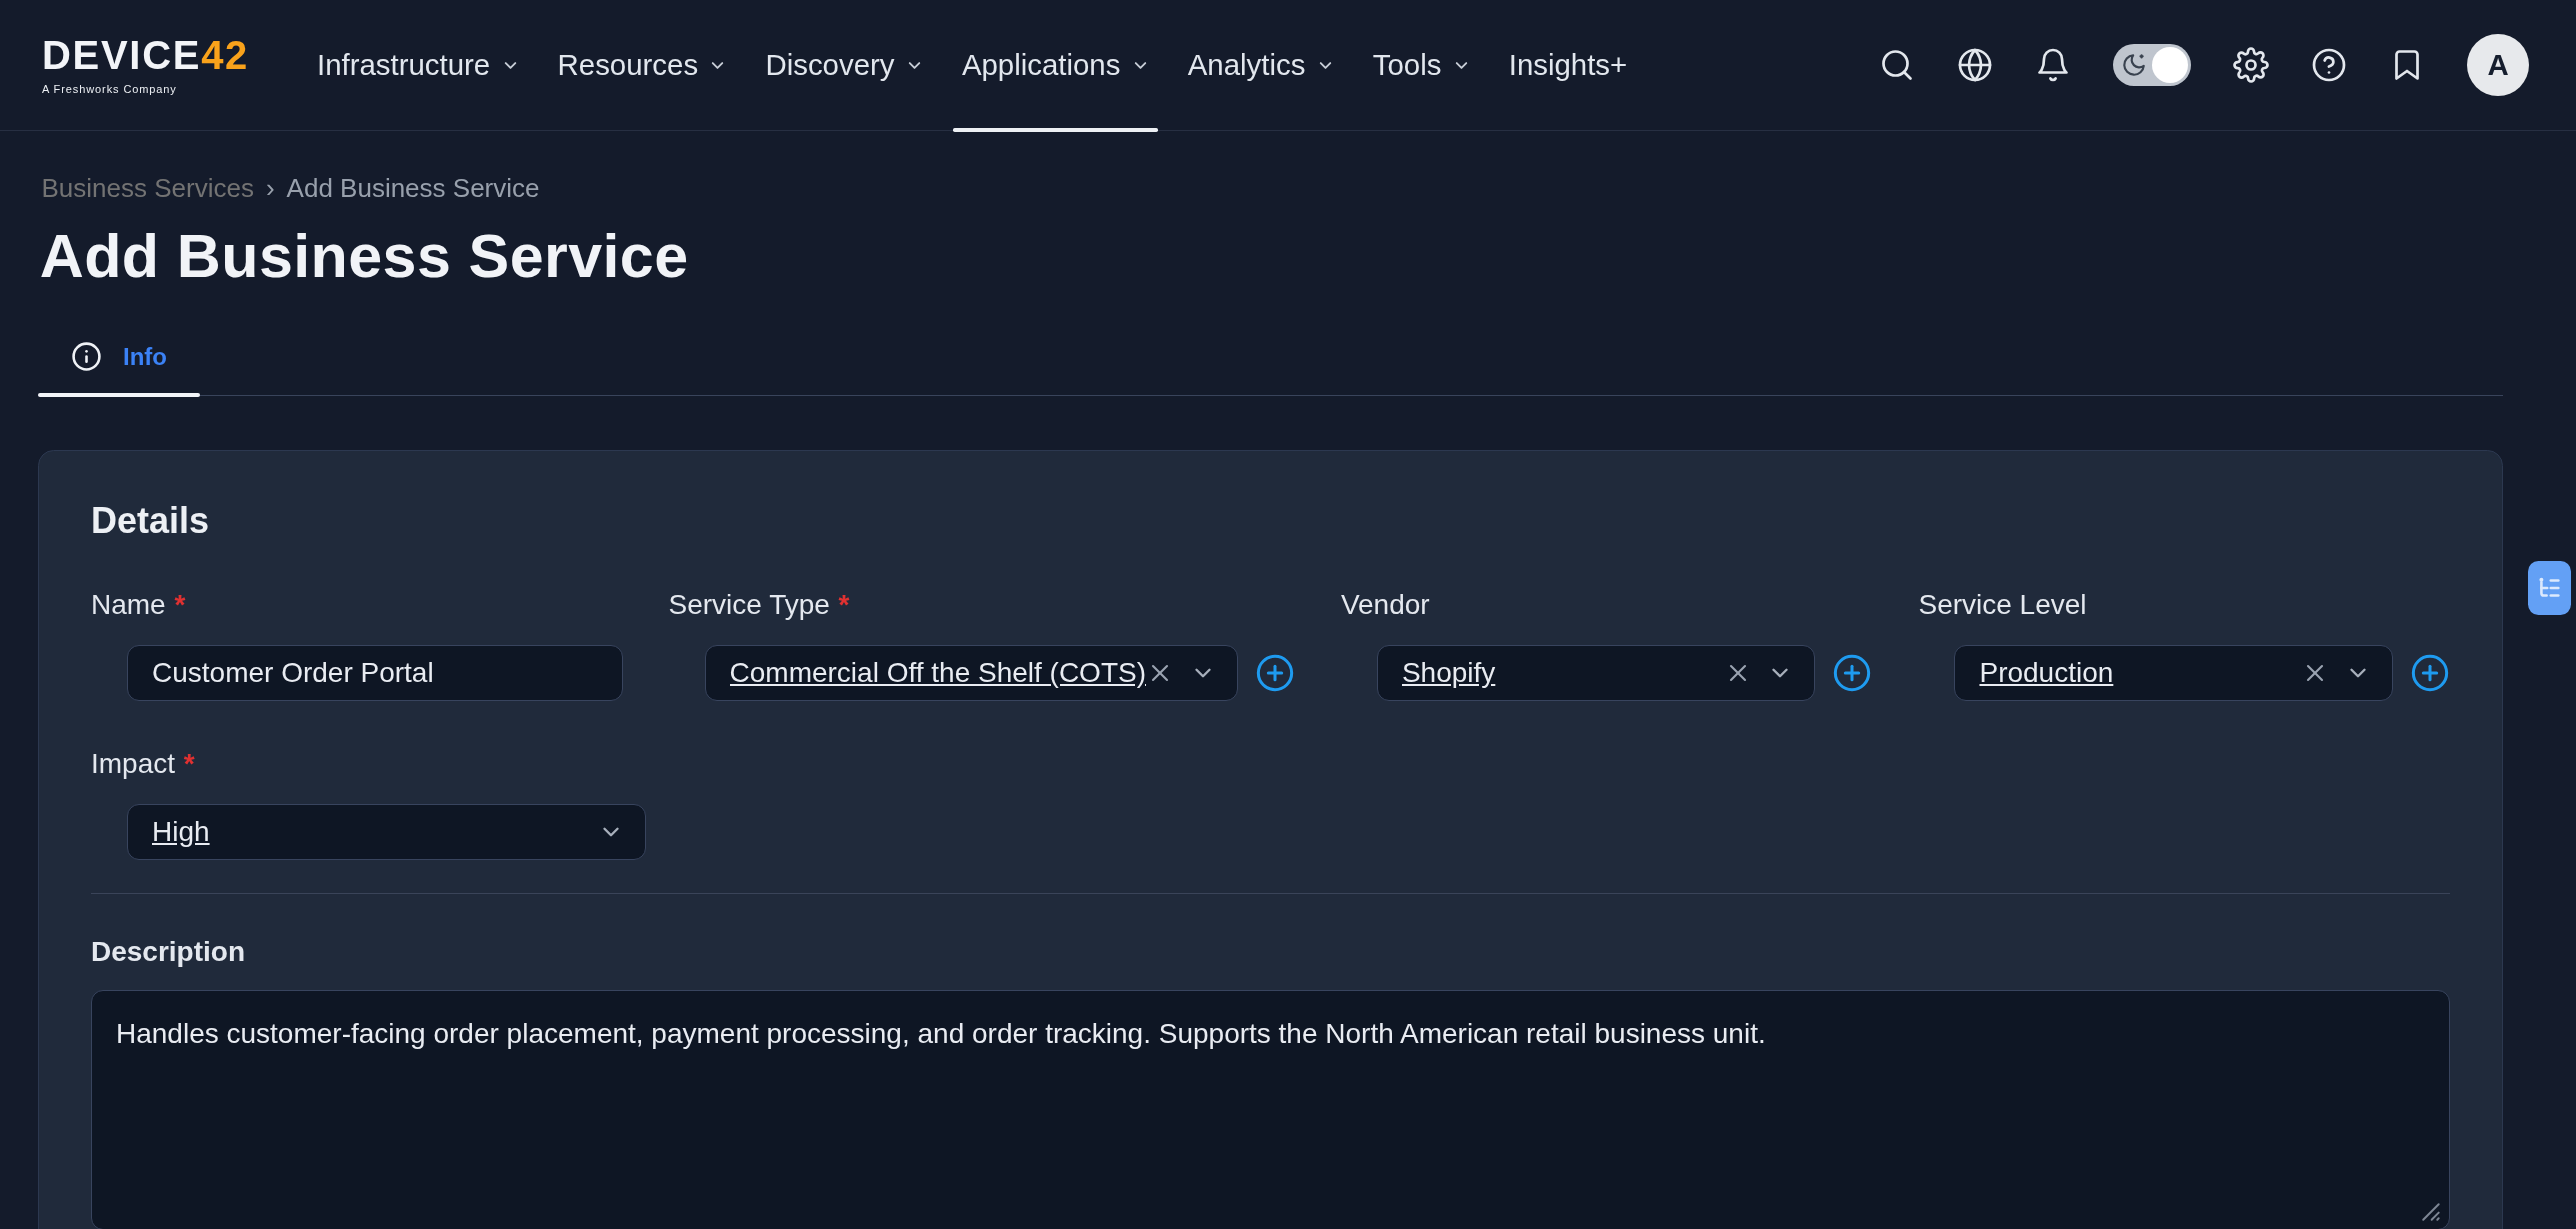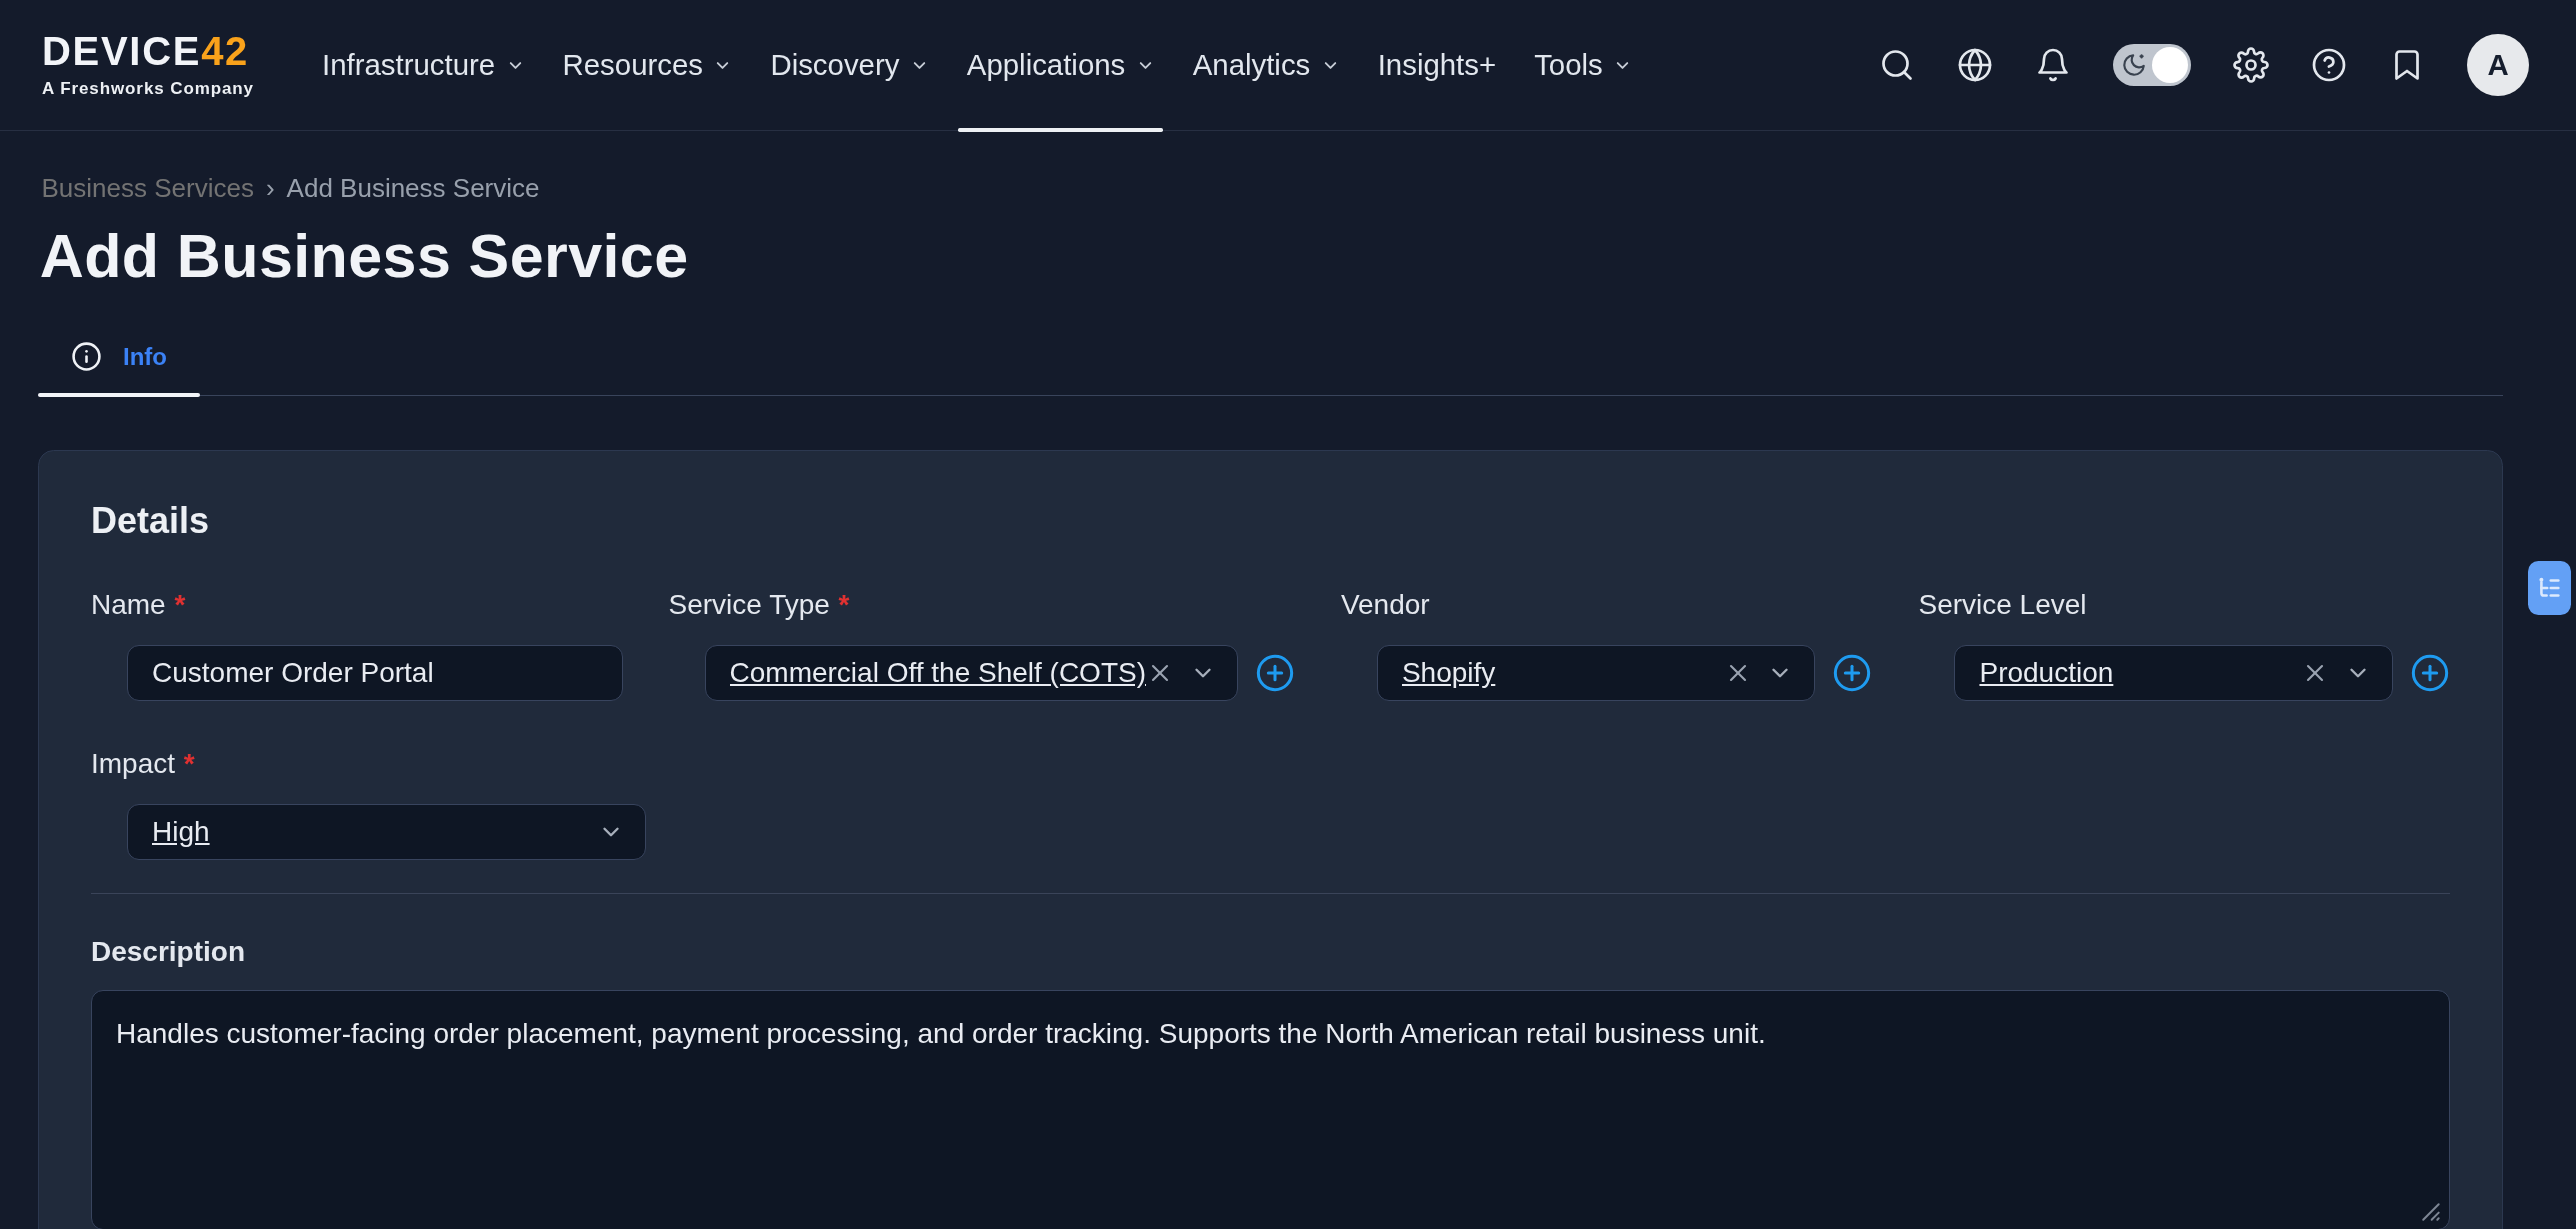--- a/index.html
+++ b/index.html
@@ -17,21 +17,21 @@
     height:131px;
     display:flex;
     align-items:stretch;
     padding-left:42px;
     border-bottom:1.7px solid #272F42;
     background:#141B2B;
   }
   .brand { display:flex; flex-direction:column; justify-content:center; margin-right:49px; cursor:pointer; }
   .brand-line { font-size:40px; font-weight:700; letter-spacing:1.7px; color:#F2F4F8; line-height:1; }
   .brand-accent { color:#F9A21B; }
-  .brand-tagline { font-size:17px; color:#EDF0F4; letter-spacing:0.9px; margin-top:8px;font-weight:bold; }
+  .brand-tagline { font-size:11px; color:#EDF0F4; letter-spacing:0.9px; margin-top:8px; }
 
   .nav { display:flex; align-items:stretch; }
   .nav-item {
     display:flex; align-items:center; gap:10.4px;
     padding:0 19px; font-size:29.4px; color:#E2E7EE;
     position:relative; cursor:pointer; white-space:nowrap;
   }
   .nav-item .chev { color:#C7CDD6; }
   .nav-item.active::after {
     content:""; position:absolute; left:10.4px; right:10.4px; bottom:-1.7px;
@@ -180,29 +180,29 @@
     </div>
     <div class="nav-item">
       <span>Analytics</span>
       <span class="chev">
           <svg viewBox="0 0 24 24" width="19" height="19" fill="none" stroke="currentColor" stroke-width="2.4" stroke-linecap="round" stroke-linejoin="round">
             <polyline points="6 9 12 15 18 9"></polyline>
           </svg>
         </span>
     </div>
     <div class="nav-item">
+      <span>Tools</span>
+      <span class="chev">
+          <svg viewBox="0 0 24 24" width="19" height="19" fill="none" stroke="currentColor" stroke-width="2.4" stroke-linecap="round" stroke-linejoin="round">
+            <polyline points="6 9 12 15 18 9"></polyline>
+          </svg>
+        </span>
+    </div>
+    <div class="nav-item">
       <span>Insights+</span>
-    </div>
-    <div class="nav-item">
-      <span>Tools</span>
-      <span class="chev">
-          <svg viewBox="0 0 24 24" width="19" height="19" fill="none" stroke="currentColor" stroke-width="2.4" stroke-linecap="round" stroke-linejoin="round">
-            <polyline points="6 9 12 15 18 9"></polyline>
-          </svg>
-        </span>
     </div>
   </nav>
 
   <div class="header-right">
     <button class="icon-btn">
       <span><svg viewBox="0 0 24 24" width="36" height="36" fill="none" stroke="currentColor" stroke-width="1.8" stroke-linecap="round" stroke-linejoin="round">
             <circle cx="11" cy="11" r="8"></circle>
             <line x1="21" y1="21" x2="16.65" y2="16.65"></line>
           </svg></span>
     </button>

